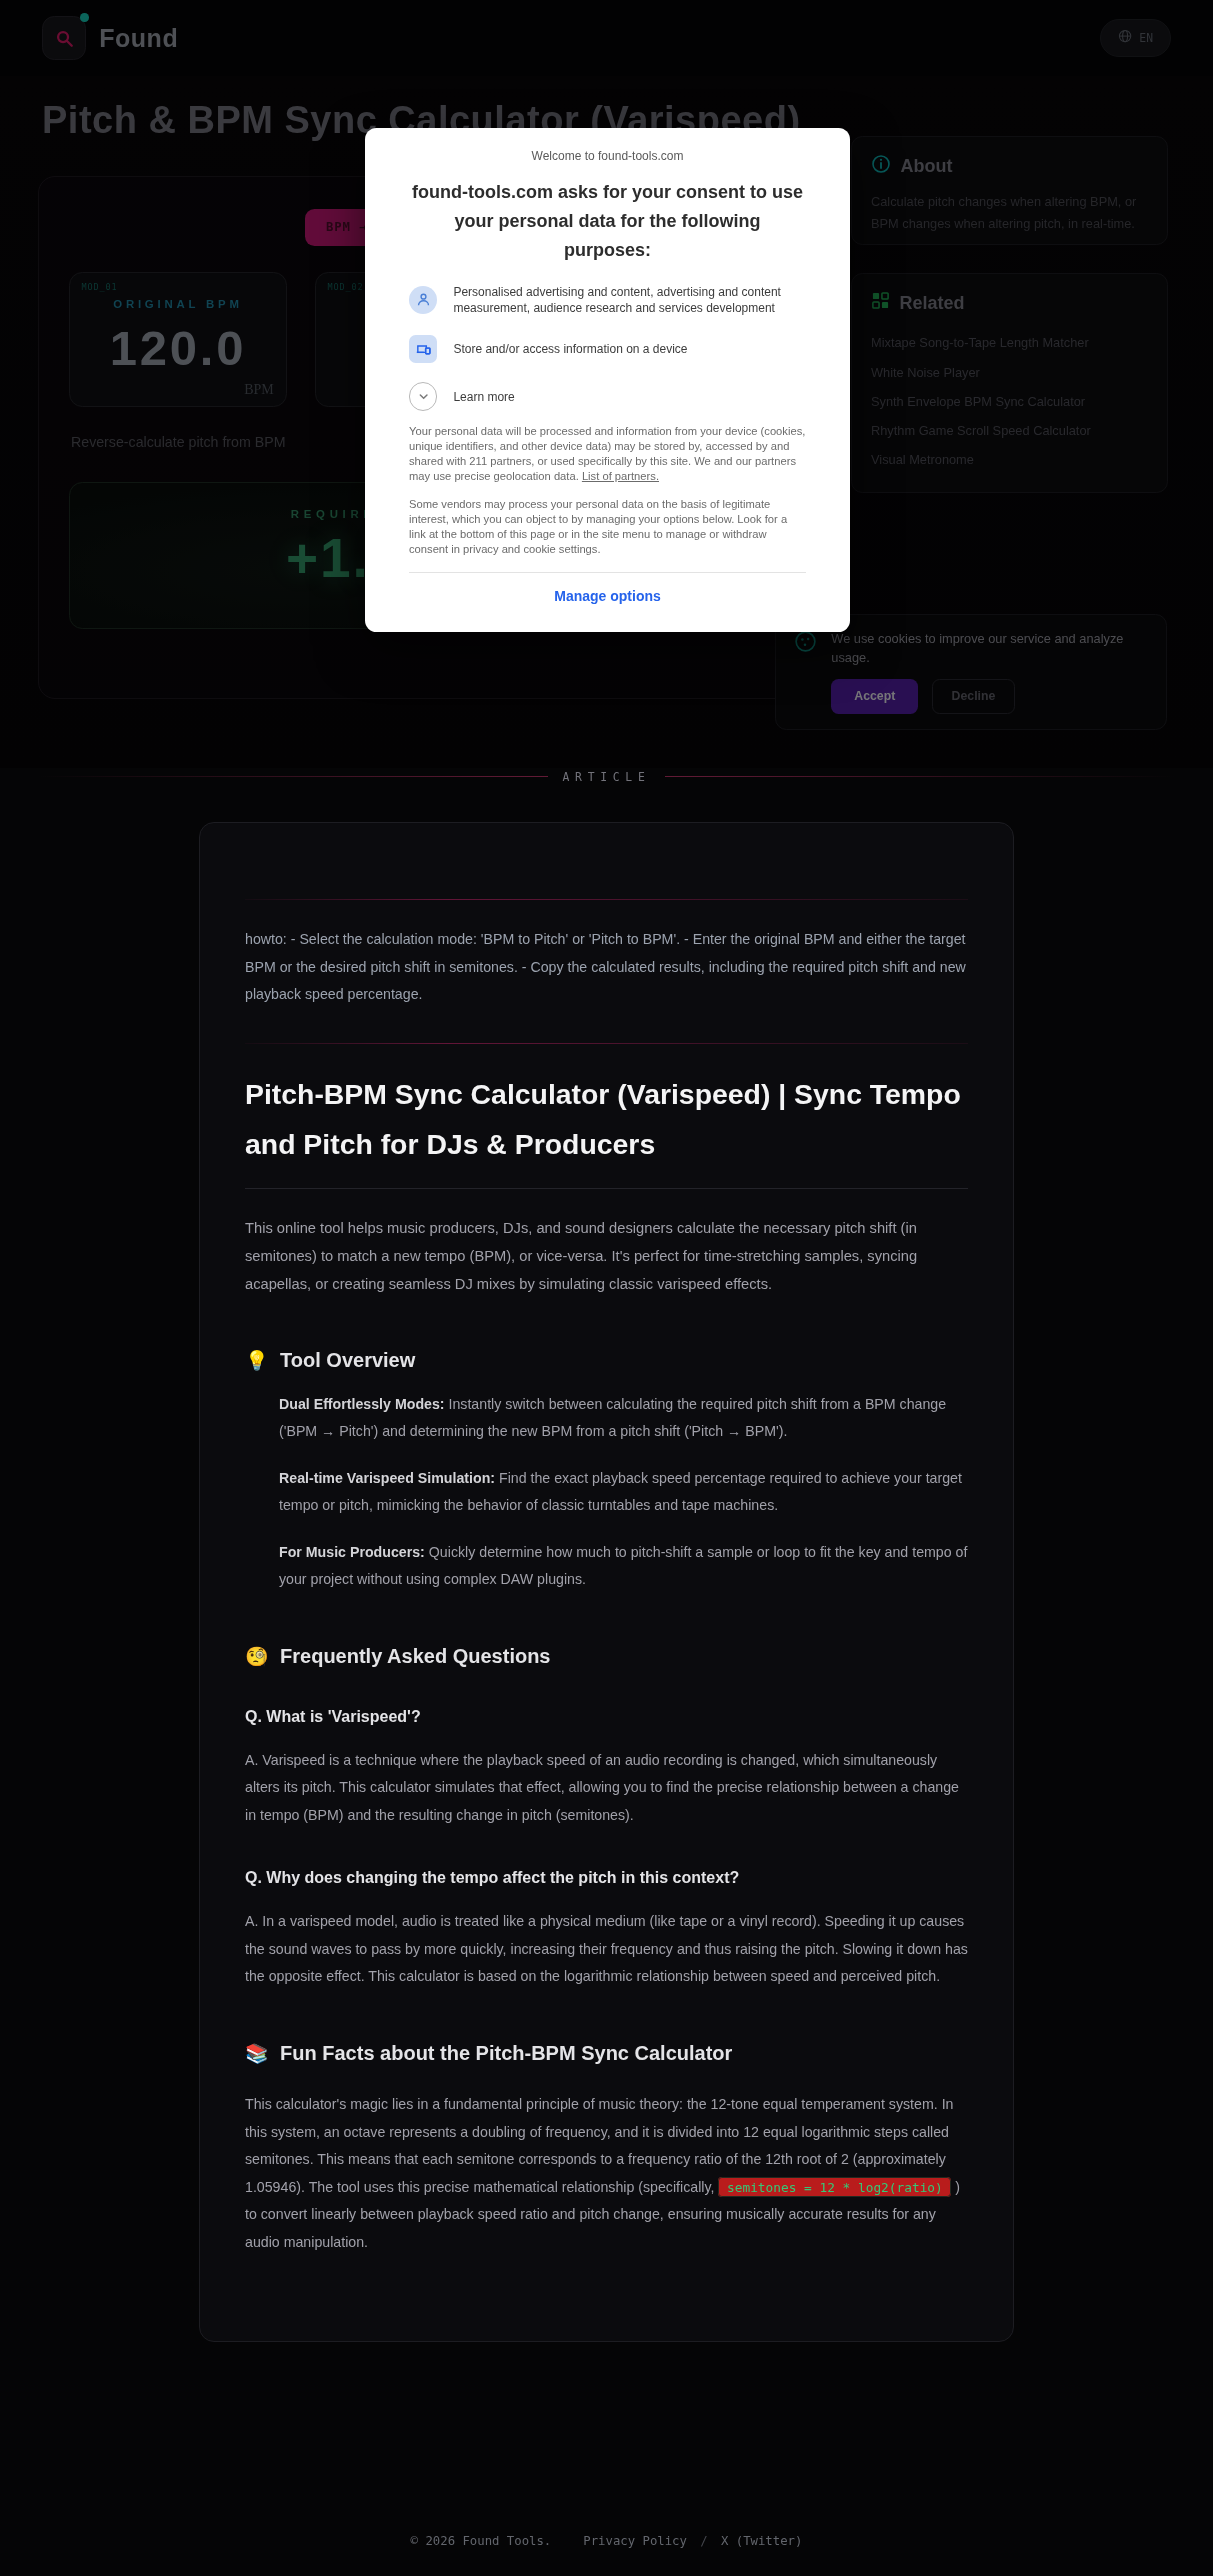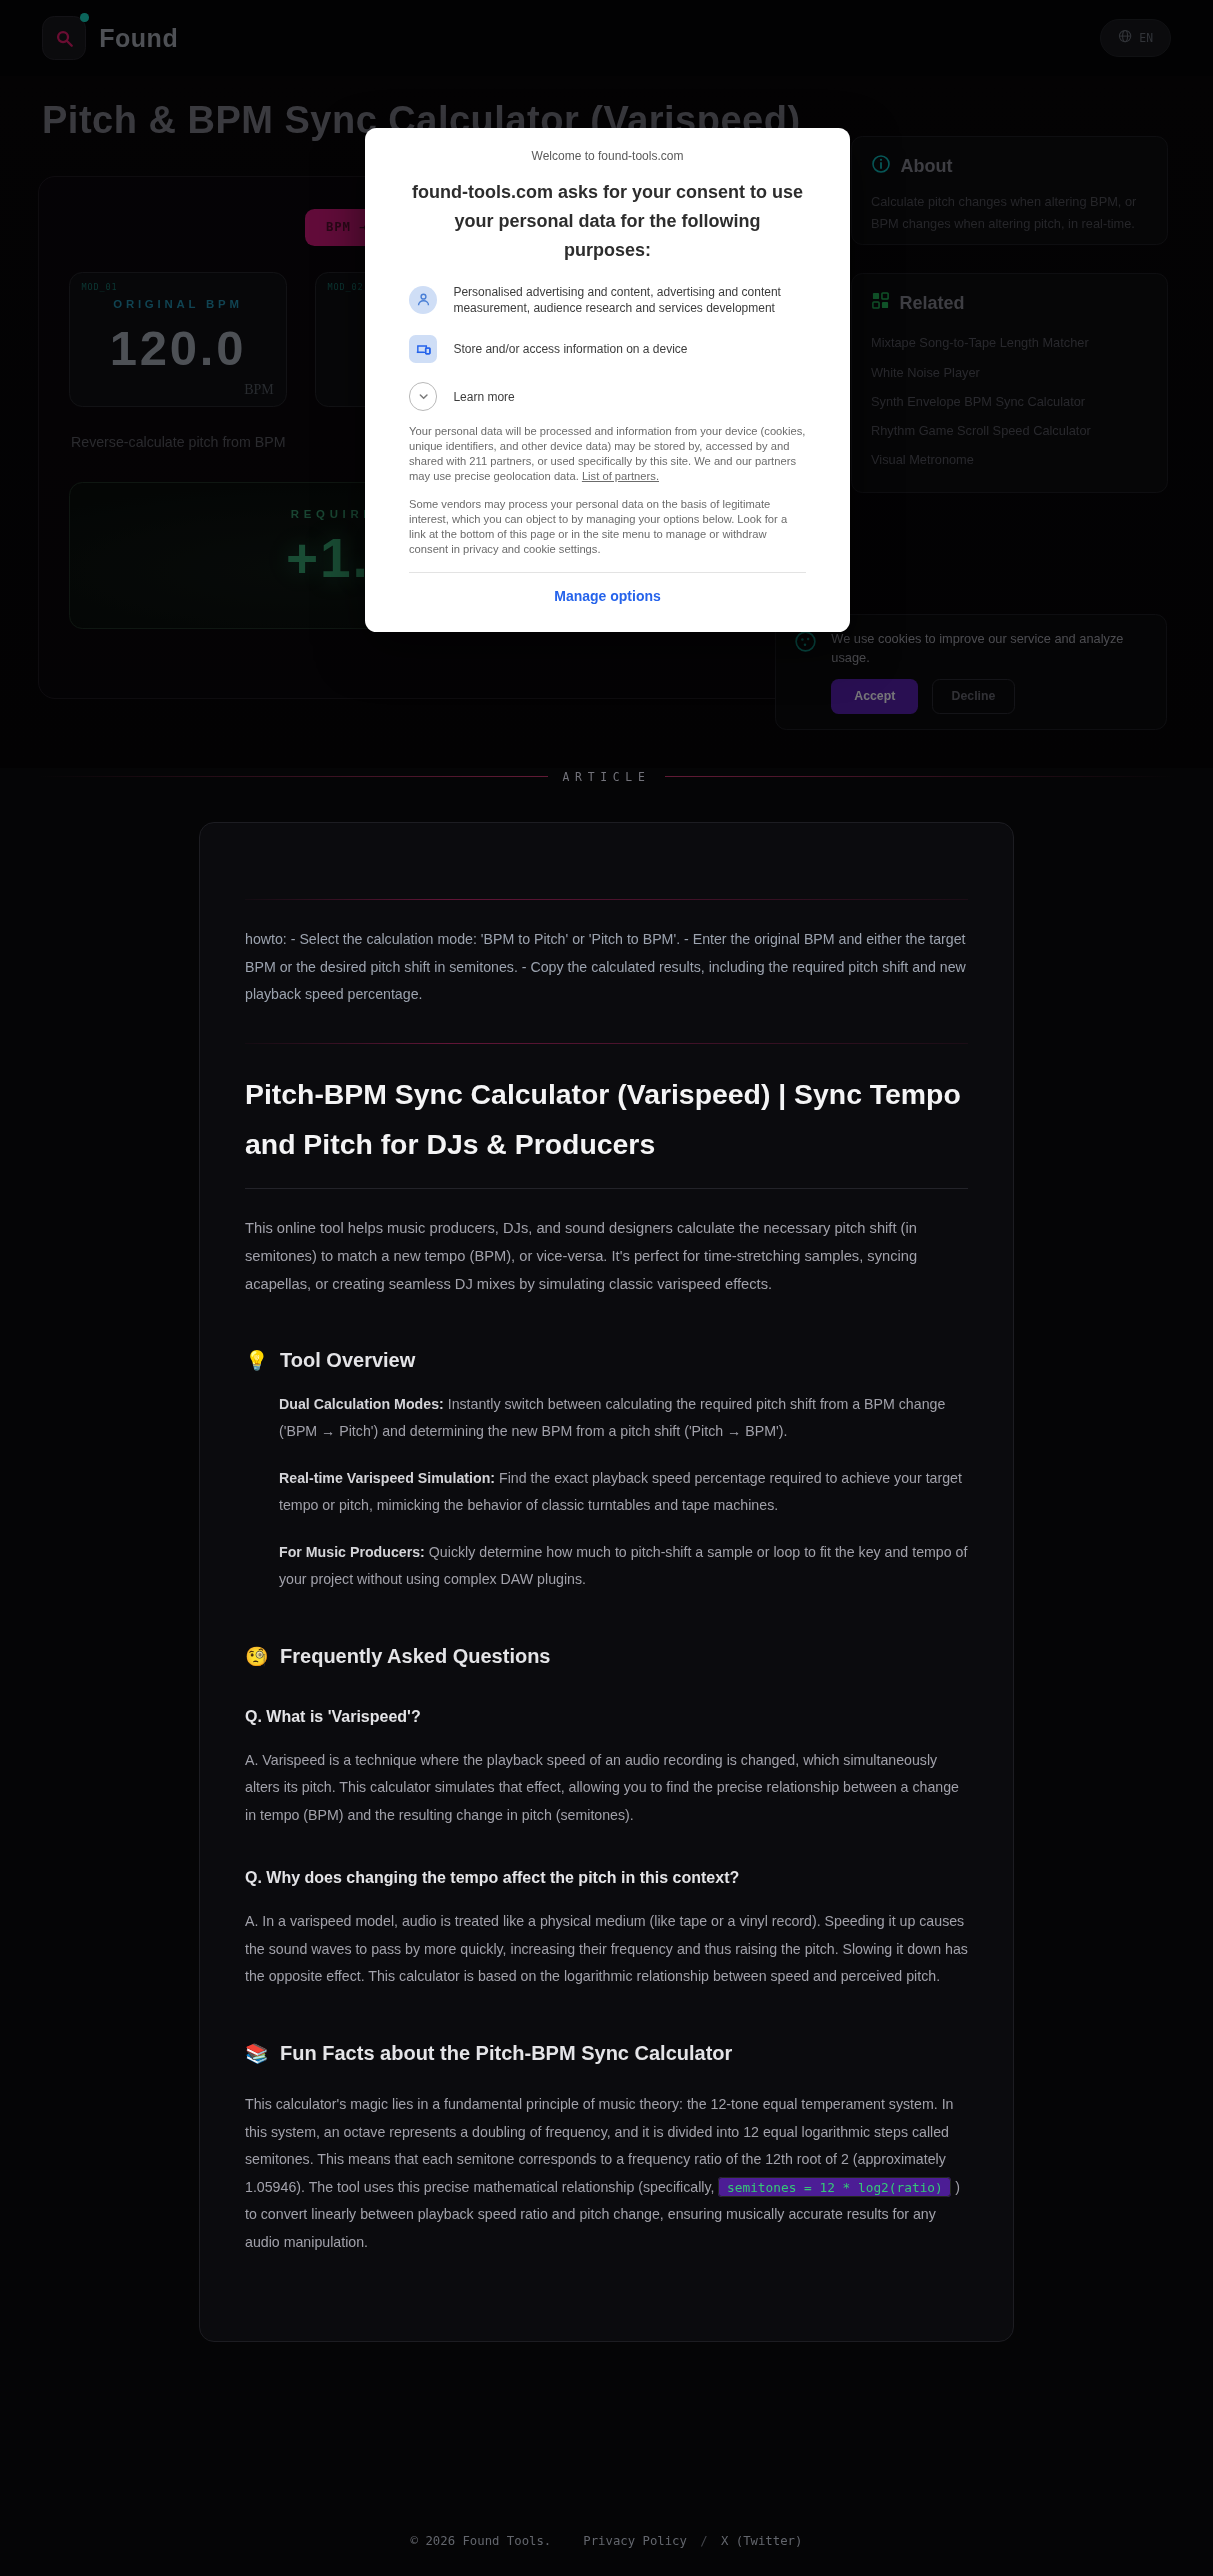--- a/index.html
+++ b/index.html
@@ -101,21 +101,21 @@
   .intro { margin-top:25px; font-size:14.7px; line-height:28px; color:#a1a1aa; }
   .article-h3 { margin-top:51px; font-size:20px; font-weight:bold; color:#e4e4e7; display:flex; align-items:center; gap:11.4px; }
   .emoji { font-size:19px; }
   .ov-list { margin-left:34px; margin-top:7.6px; }
   .ov-item { margin-top:19px; font-size:14.2px; line-height:27.5px; color:#a1a1aa; }
   .ov-item b { color:#d4d4d8; }
   .faq-q { margin-top:40px; font-size:16px; font-weight:bold; color:#e4e4e7; }
   .faq-a { margin-top:21px; font-size:14.2px; line-height:27.5px; color:#a1a1aa; }
   .fun-para { margin-top:26.5px; font-size:14.2px; line-height:27.5px; color:#a1a1aa; }
   .inline-code { font-family:"DejaVu Sans Mono", monospace; font-size:12.8px; color:#35c977;
-                 background:#4c1d95; border:0.9px solid #23281f; border-radius:3.8px; padding:1.9px 7.6px;text-align:center; }
+                 background:#b91c1c; border:0.9px solid #23281f; border-radius:3.8px; padding:1.9px 7.6px;text-align:center; }
   
   .site-footer { position:absolute; left:0; bottom:28.4px; width:100%; text-align:center;
                  font-family:"DejaVu Sans Mono", monospace; font-size:12.3px; color:#63666d; }
   .site-footer .gap { display:inline-block; width:32px; }
   .site-footer .sep { margin:0 13.3px; color:#44464c; }
   .footer-link { color:#63666d; cursor:pointer; }
 </style>
 </head>
 <body>
 
@@ -290,21 +290,21 @@
 
     <div class="hr-gray"></div>
 
     <p class="intro">This online tool helps music producers, DJs, and sound designers calculate the necessary pitch shift (in semitones) to match a new tempo (BPM), or vice-versa. It's perfect for time-stretching samples, syncing acapellas, or creating seamless DJ mixes by simulating classic varispeed effects.</p>
 
     <h3 class="article-h3">
       <span class="emoji">💡</span>
       <span>Tool Overview</span>
     </h3>
     <div class="ov-list">
-      <p class="ov-item"><b>Dual Calculation Modes:</b><span> Instantly switch between calculating the required pitch shift from a BPM change ('BPM → Pitch') and determining the new BPM from a pitch shift ('Pitch → BPM').</span></p>
+      <p class="ov-item"><b>Dual Effortlessly Modes:</b><span> Instantly switch between calculating the required pitch shift from a BPM change ('BPM → Pitch') and determining the new BPM from a pitch shift ('Pitch → BPM').</span></p>
       <p class="ov-item"><b>Real-time Varispeed Simulation:</b><span> Find the exact playback speed percentage required to achieve your target tempo or pitch, mimicking the behavior of classic turntables and tape machines.</span></p>
       <p class="ov-item"><b>For Music Producers:</b><span> Quickly determine how much to pitch-shift a sample or loop to fit the key and tempo of your project without using complex DAW plugins.</span></p>
     </div>
 
     <h3 class="article-h3">
       <span class="emoji">🧐</span>
       <span>Frequently Asked Questions</span>
     </h3>
     <p class="faq-q">Q. What is 'Varispeed'?</p>
     <p class="faq-a">A. Varispeed is a technique where the playback speed of an audio recording is changed, which simultaneously alters its pitch. This calculator simulates that effect, allowing you to find the precise relationship between a change in tempo (BPM) and the resulting change in pitch (semitones).</p>

